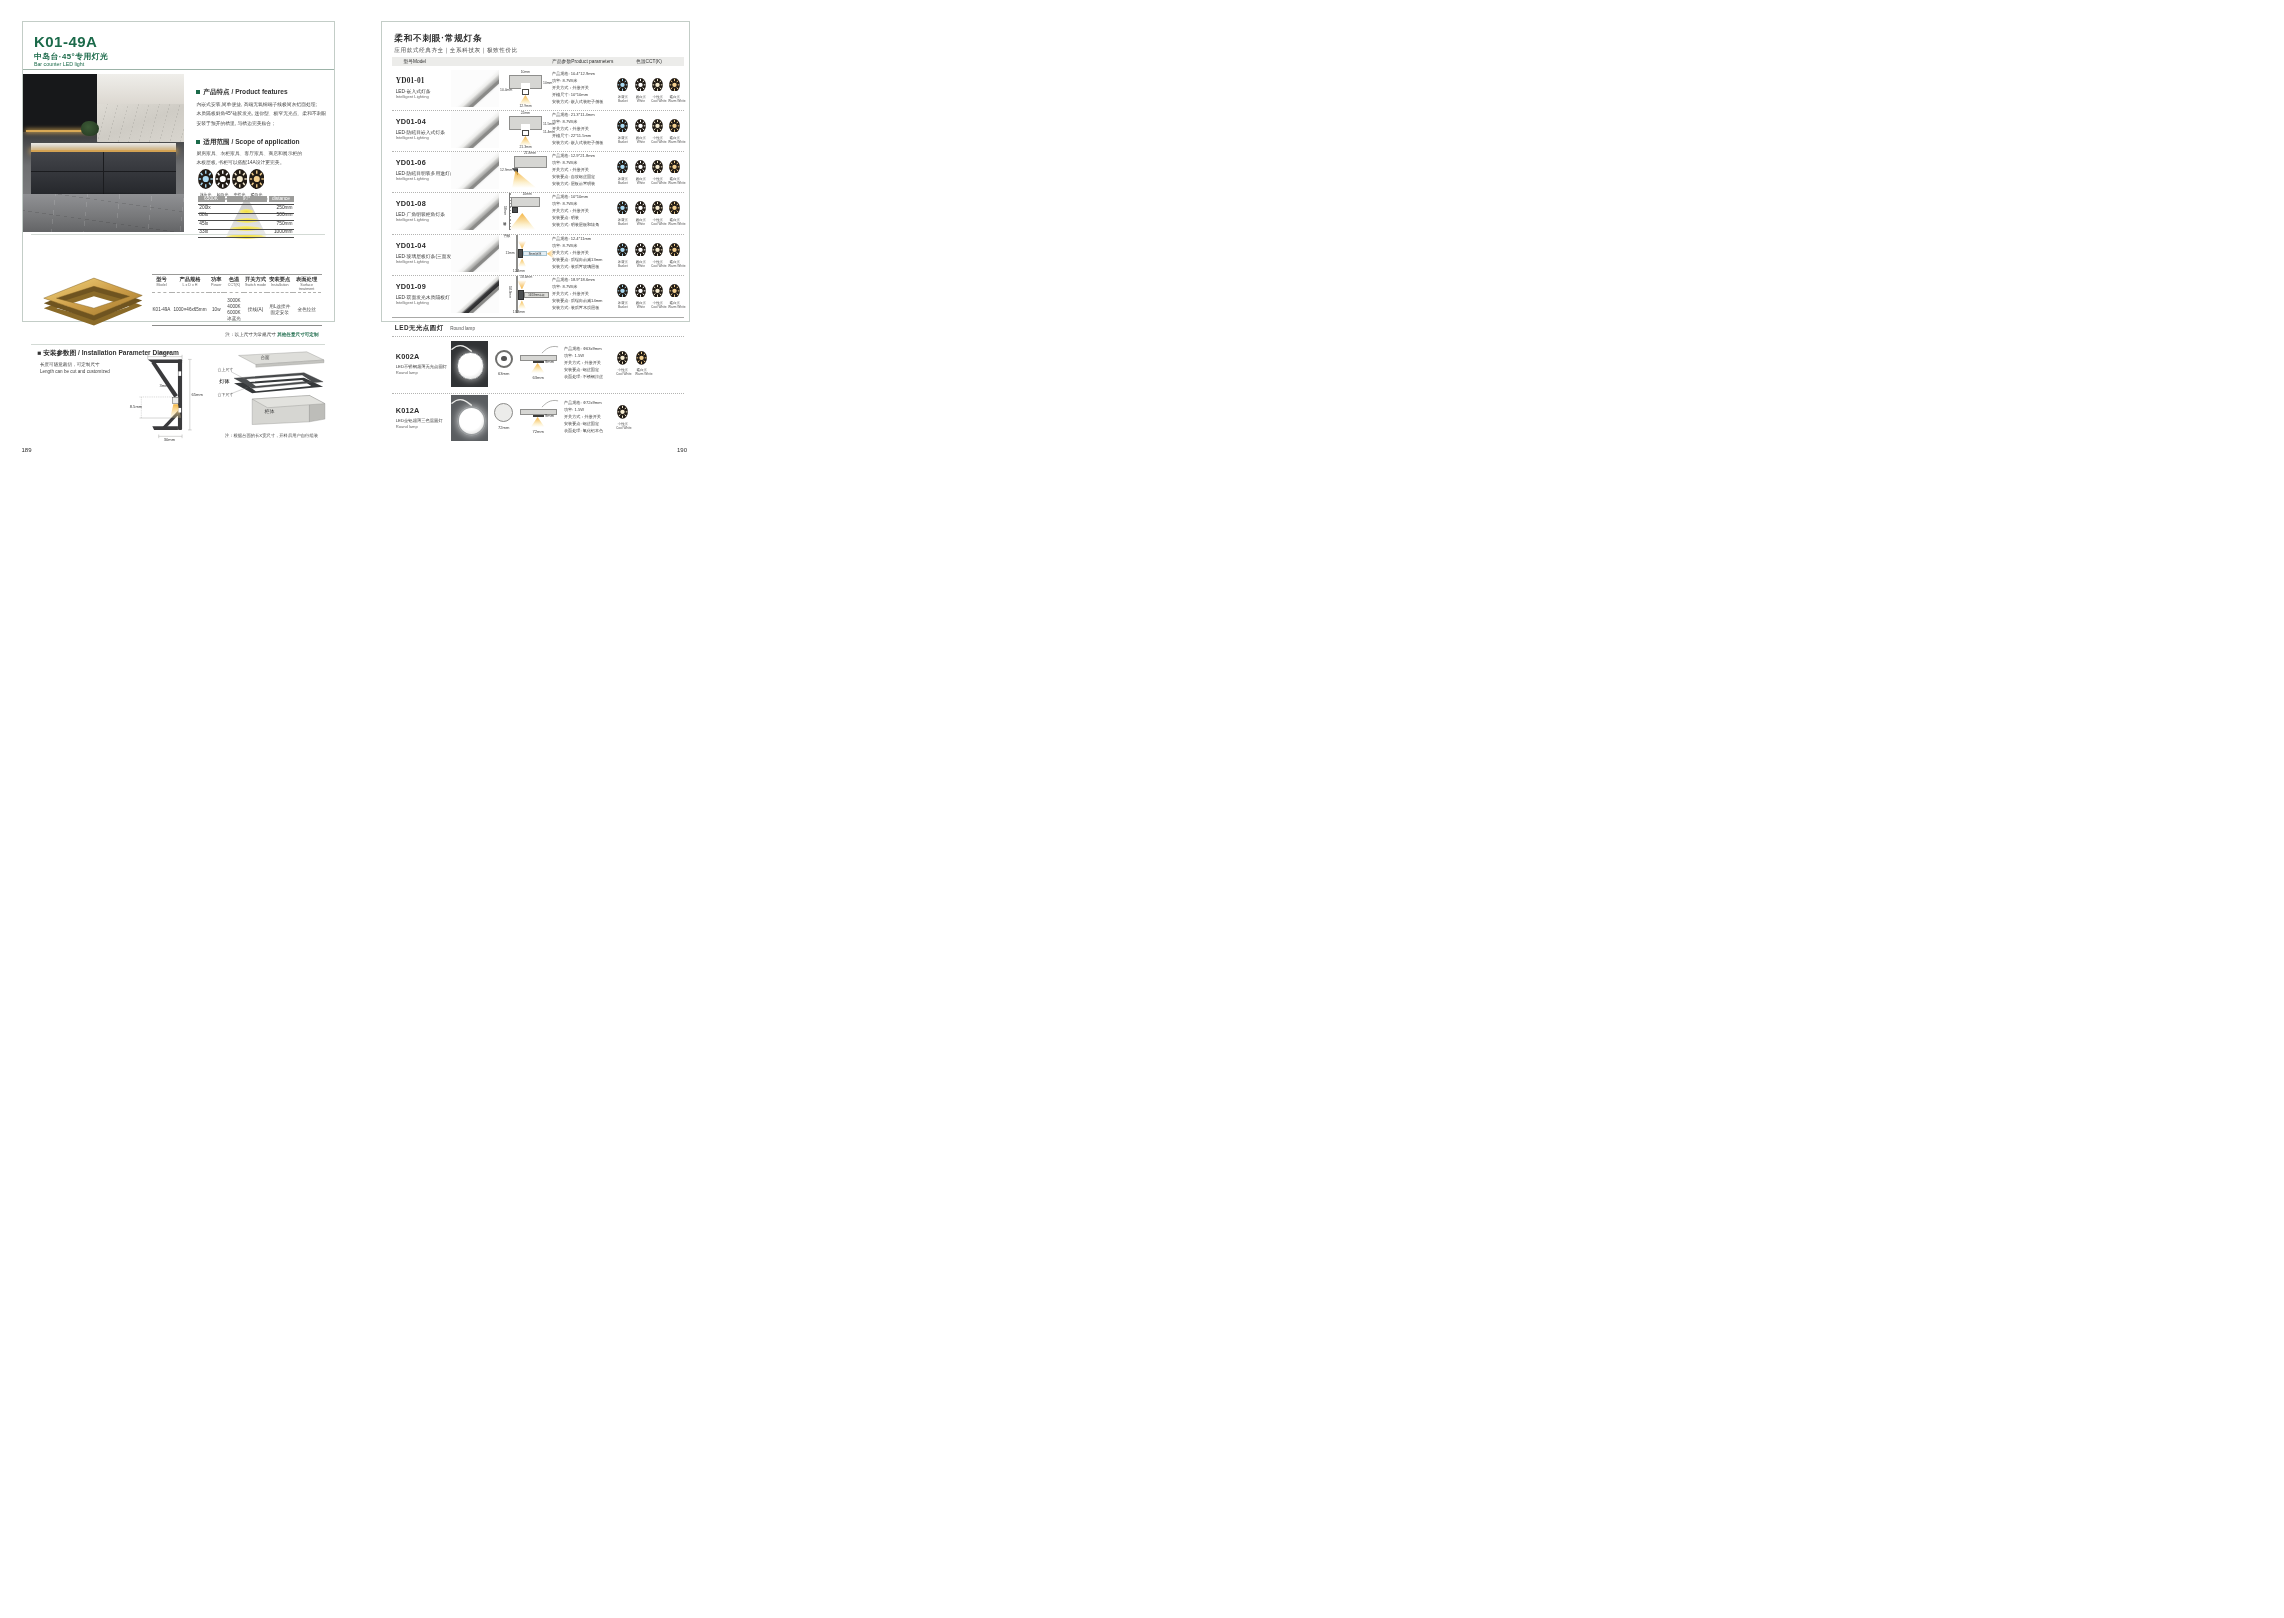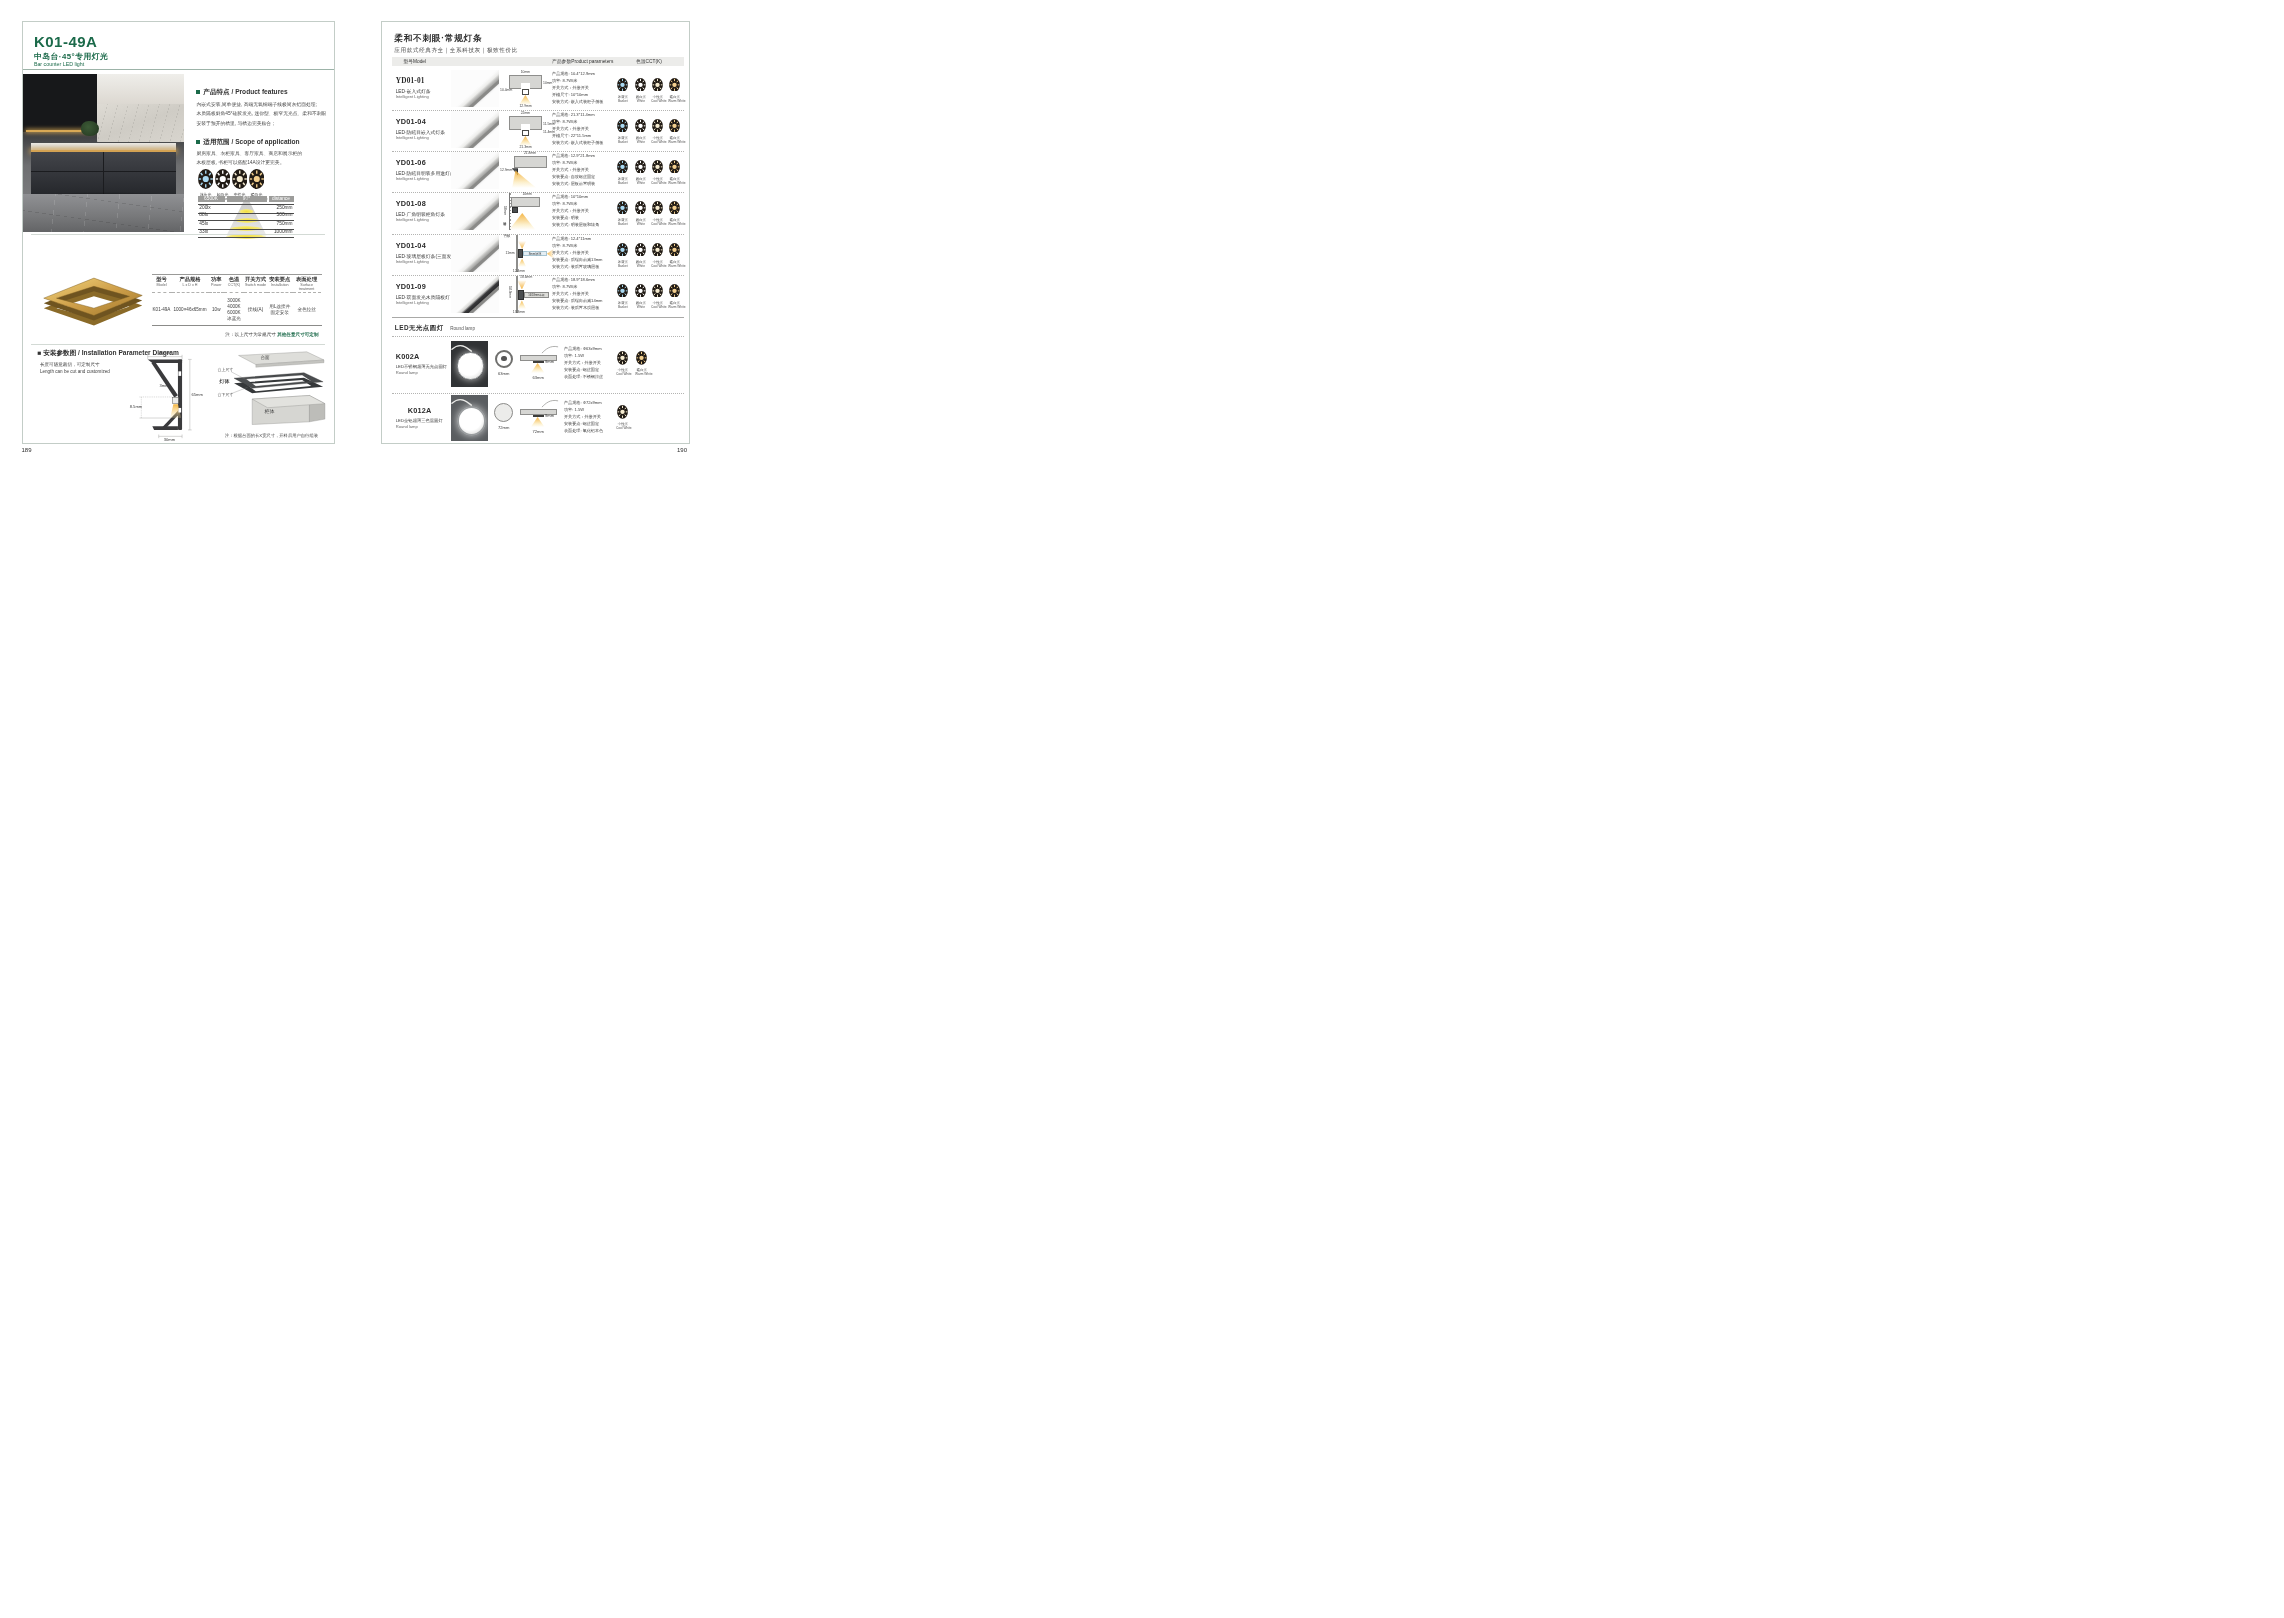--- a/index.html
+++ b/index.html
@@ -1,19 +1,19 @@
 <!DOCTYPE html>
 <html style="font-size:7.3px"><head>
 <meta charset="utf-8">
 <style>
   html,body{margin:0;padding:0;background:#fff;}
   .canvas{position:relative;width:705px;height:460px;background:#fff;overflow:hidden;
           font-family:"Liberation Sans","DejaVu Sans",sans-serif;color:#3c3c3c;}
   .abs{position:absolute;}
-  .page{position:absolute;top:20.6px;height:423px;background:#fff;border:0.5px solid #c3cdc7;box-sizing:border-box;}
+  .page{position:absolute;top:20.6px;height:301px;background:#fff;border:0.5px solid #c3cdc7;box-sizing:border-box;}
   .page-left{left:21.5px;width:313px;}
   .page-right{left:381px;width:309px;}
   .pagenum{position:absolute;font-size:6px;color:#2e2e2e;}
   
   .lp-title{font-size:15px;font-weight:bold;color:#1b6a4a;letter-spacing:0.5px;}
   .lp-sub{font-size:7.8px;font-weight:bold;color:#1b6a4a;letter-spacing:0.5px;}
   .lp-en{font-size:5.3px;color:#1b6a4a;}
   .rule{position:absolute;height:0.5px;background:#9cb3a8;left:0;right:0;}
   .thin-rule{position:absolute;height:0.5px;background:#d3dad5;left:8.2px;right:8.2px;}
   .sec-h{font-size:6.6px;font-weight:bold;color:#333;white-space:nowrap;}
@@ -1033,21 +1033,21 @@
                 <line x1="11.999999999999998" y1="6.720000000000001" x2="11.999999999999998" y2="1.751999999999999" stroke="#f3cf8e" stroke-width="2.16"></line>
                 <line x1="17.09116882454314" y1="9.145155851775385" x2="19.806458864299483" y2="5.632249362840616" stroke="#f3cf8e" stroke-width="2.16"></line>
                 <circle cx="12" cy="15" r="4.800000000000001" fill="#f3cf8e"></circle>
               </svg></div>
             <div class="cct-cn">暖白光</div>
             <div class="cct-en">Warm White</div>
           </div>
         </div>
         <div class="round-row" style="top: 371px; height: 51px;">
           <div class="dotted" style="left: 10px; top: 0px; width: 292px;"></div>
-          <div class="row-model" style="left: 13.7px; top: 13.7px; margin-left: 12px;">K012A</div>
+          <div class="row-model" style="left: 13.7px; top: 13.7px;">K012A</div>
           <div class="row-desc" style="left: 13.7px; top: 25px; font-size: 4.3px;">LED全铝超薄三色温圆灯</div>
           <div class="row-sub" style="left: 13.7px; top: 31.5px;">Round lamp</div>
           <div class="rphoto" style="left: 69px; top: 2.7px; width: 37px; height: 46px; background: rgb(90, 93, 96);">
             <div class="lampc" style="left: 5.5px; top: 11px; width: 25.6px; height: 25.6px; background: radial-gradient(circle at 45% 42%, rgb(255, 255, 255) 55%, rgb(220, 220, 218) 85%, rgb(185, 185, 183) 100%); border: 2.7px solid rgb(154, 157, 159); box-shadow: rgba(255, 255, 255, 0.65) 0px 0px 7.3px;"></div>
             <div style="position: absolute; left: 0px; top: 0px;"><svg width="37" height="12" viewBox="0 0 80 26">
                 <path d="M2,18 C20,2 34,14 44,22" stroke="#e8e8e6" stroke-width="3" fill="none" stroke-linecap="round"></path>
               </svg></div>
           </div>
           <div class="ringd" style="left: 109px; top: 7.3px; width: 25.6px; height: 35px;">
             <div style="left: 3.2px; top: 3.2px; width: 19px; height: 19px; border: 1.4px solid rgb(138, 138, 136); border-radius: 50%; background: rgb(236, 236, 234);"></div>

